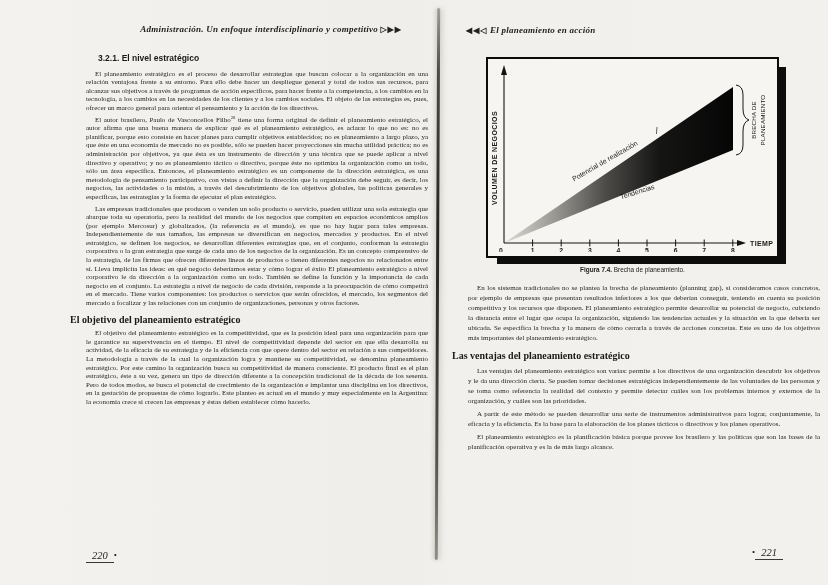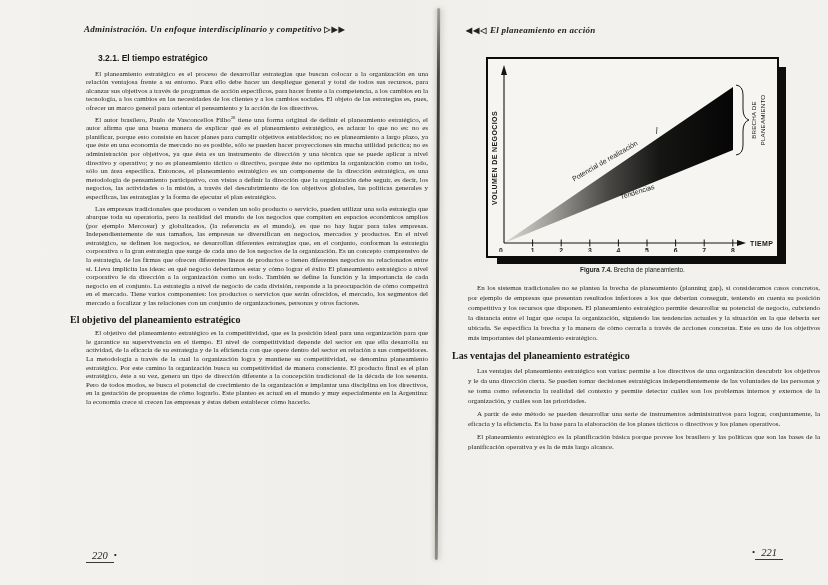--- a/index.html
+++ b/index.html
@@ -14,21 +14,21 @@
     background:linear-gradient(to bottom,#a09e98 0%,#4a4843 12%,#262521 40%,#33322d 60%,#55534d 82%,#8f8d86 100%);
     border-radius:2px;transform:rotate(.25deg);
     box-shadow:2px 0 5px rgba(130,128,120,.35), -2px 0 4px rgba(130,128,120,.25);
   }
   
   .runhead{
     position:absolute;font-style:italic;font-weight:bold;font-size:9px;
     letter-spacing:.25px;color:#23221f;white-space:nowrap;
   }
   .runhead .arrows{font-style:normal;font-size:8px;letter-spacing:1px;color:#23221f;}
-  #runhead-left{left:84px;top:24px;width:340px;text-align:left;}
+  #runhead-left{left:101px;top:24px;width:340px;text-align:center;}
   #runhead-right{left:466px;top:25px;}
   
   .bodycol{position:absolute;font-size:7px;line-height:8.6px;text-align:justify;color:#201f1d;}
   #body-left{left:70px;top:54px;width:358px;}
   #body-right{left:452px;top:283px;width:368px;line-height:10px;}
   .bodycol p{margin:0 0 3px 16px;text-indent:9px;}
   .section-heading{
     font-family:"Liberation Sans", sans-serif;font-weight:bold;font-size:8.5px;
     margin:0 0 7px 28px;color:#1a1918;
   }
@@ -67,21 +67,21 @@
 <div id="canvas">
 
   <div class="gutter"></div>
 
   <div class="runhead" id="runhead-left">
     <span>Administración. Un enfoque interdisciplinario y competitivo</span>
     <span class="arrows">▷▶▶</span>
   </div>
 
   <div class="bodycol" id="body-left">
-    <h3 class="section-heading">3.2.1. El tiempo estratégico</h3>
+    <h3 class="section-heading">3.2.1. El nivel estratégico</h3>
     <p>El planeamiento estratégico es el proceso de desarrollar estrategias que buscan colocar a la organización en una relación ventajosa frente a su entorno. Para ello debe hacer un despliegue general y total de todos sus recursos, para alcanzar sus objetivos a través de programas de acción específicos, para hacer frente a la competencia, a los cambios en la tecnología, a los cambios en las necesidades de los clientes y a los cambios sociales. El objeto de las estrategias es, pues, ofrecer un marco general para orientar el pensamiento y la acción de los directivos.</p>
     <p><span>El autor brasilero, Paulo de Vasconcellos Filho</span><sup class="fn">20</sup><span> tiene una forma original de definir el planeamiento estratégico, el autor afirma que una buena manera de explicar qué es el planeamiento estratégico, es aclarar lo que no es: no es planificar, porque esto consiste en hacer planes para cumplir objetivos establecidos; no es planeamiento a largo plazo, ya que éste en una economía de mercado no es posible, sólo se pueden hacer proyecciones sin mucha utilidad práctica; no es administración por objetivos, ya que ésta es un instrumento de dirección y una técnica que se puede aplicar a nivel directivo y operativo; y no es planeamiento táctico o directivo, porque éste no optimiza la organización como un todo, sólo un área específica. Entonces, el planeamiento estratégico es un componente de la dirección estratégica, es una metodología de pensamiento participativo, con vistas a definir la dirección que la organización debe seguir, es decir, los negocios, las actividades o la misión, a través del descubrimiento de los objetivos globales, las políticas generales y específicas, las estrategias y la forma de ejecutar el plan estratégico.</span></p>
     <p>Las empresas tradicionales que producen o venden un solo producto o servicio, pueden utilizar una sola estrategia que abarque toda su operatoria, pero la realidad del mundo de los negocios que compiten en espacios económicos amplios (por ejemplo Mercosur) y globalizados, (la referencia es el mundo), es que no hay lugar para tales empresas. Independientemente de sus tamaños, las empresas se diversifican en negocios, mercados y productos. En el nivel estratégico, se definen los negocios, se desarrollan diferentes estrategias que, en el conjunto, conforman la estrategia corporativa o la gran estrategia que surge de cada uno de los negocios de la organización. Es un concepto comprensivo de la estrategia, de las firmas que ofrecen diferentes líneas de productos o tienen diferentes negocios no relacionados entre sí. Lleva implícita las ideas: en qué negocio deberíamos estar y cómo lograr el éxito El planeamiento estratégico a nivel corporativo le da dirección a la organización como un todo. También se define la función y la importancia de cada negocio en el conjunto. La estrategia a nivel de negocio de cada división, responde a la preocupación de cómo competirá en el mercado. Tiene varios componentes: los productos o servicios que serán ofrecidos, el mercado, los segmentos del mercado a focalizar y las relaciones con un conjunto de organizaciones, personas y otros factores.</p>
     <h4 class="subheading">El objetivo del planeamiento estratégico</h4>
     <p>El objetivo del planeamiento estratégico es la competitividad, que es la posición ideal para una organización para que le garantice su supervivencia en el tiempo. El nivel de competitividad depende del sector en que ella desarrolla su actividad, de la eficacia de su estrategia y de la eficiencia con que opere dentro del sector en relación a sus competidores. La metodología a través de la cual la organización logra y mantiene su competitividad, se denomina planeamiento estratégico. Por este camino la organización busca su competitividad de manera consciente. El producto final es el plan estratégico, éste a su vez, genera un tipo de dirección diferente a la concepción tradicional de la década de los sesenta. Pero de todos modos, se busca el potencial de crecimiento de la organización e implantar una disciplina en los directivos, en la gestación de propuestas de cómo lograrlo. Este planteo es actual en el mundo y muy especialmente en la Argentina: la economía crece si crecen las empresas y éstas deben establecer cómo hacerlo.</p>
   </div>
 
   <div class="pagenum" id="pagenum-left">
     <span class="num">220</span><span class="dot">•</span>
   </div>

